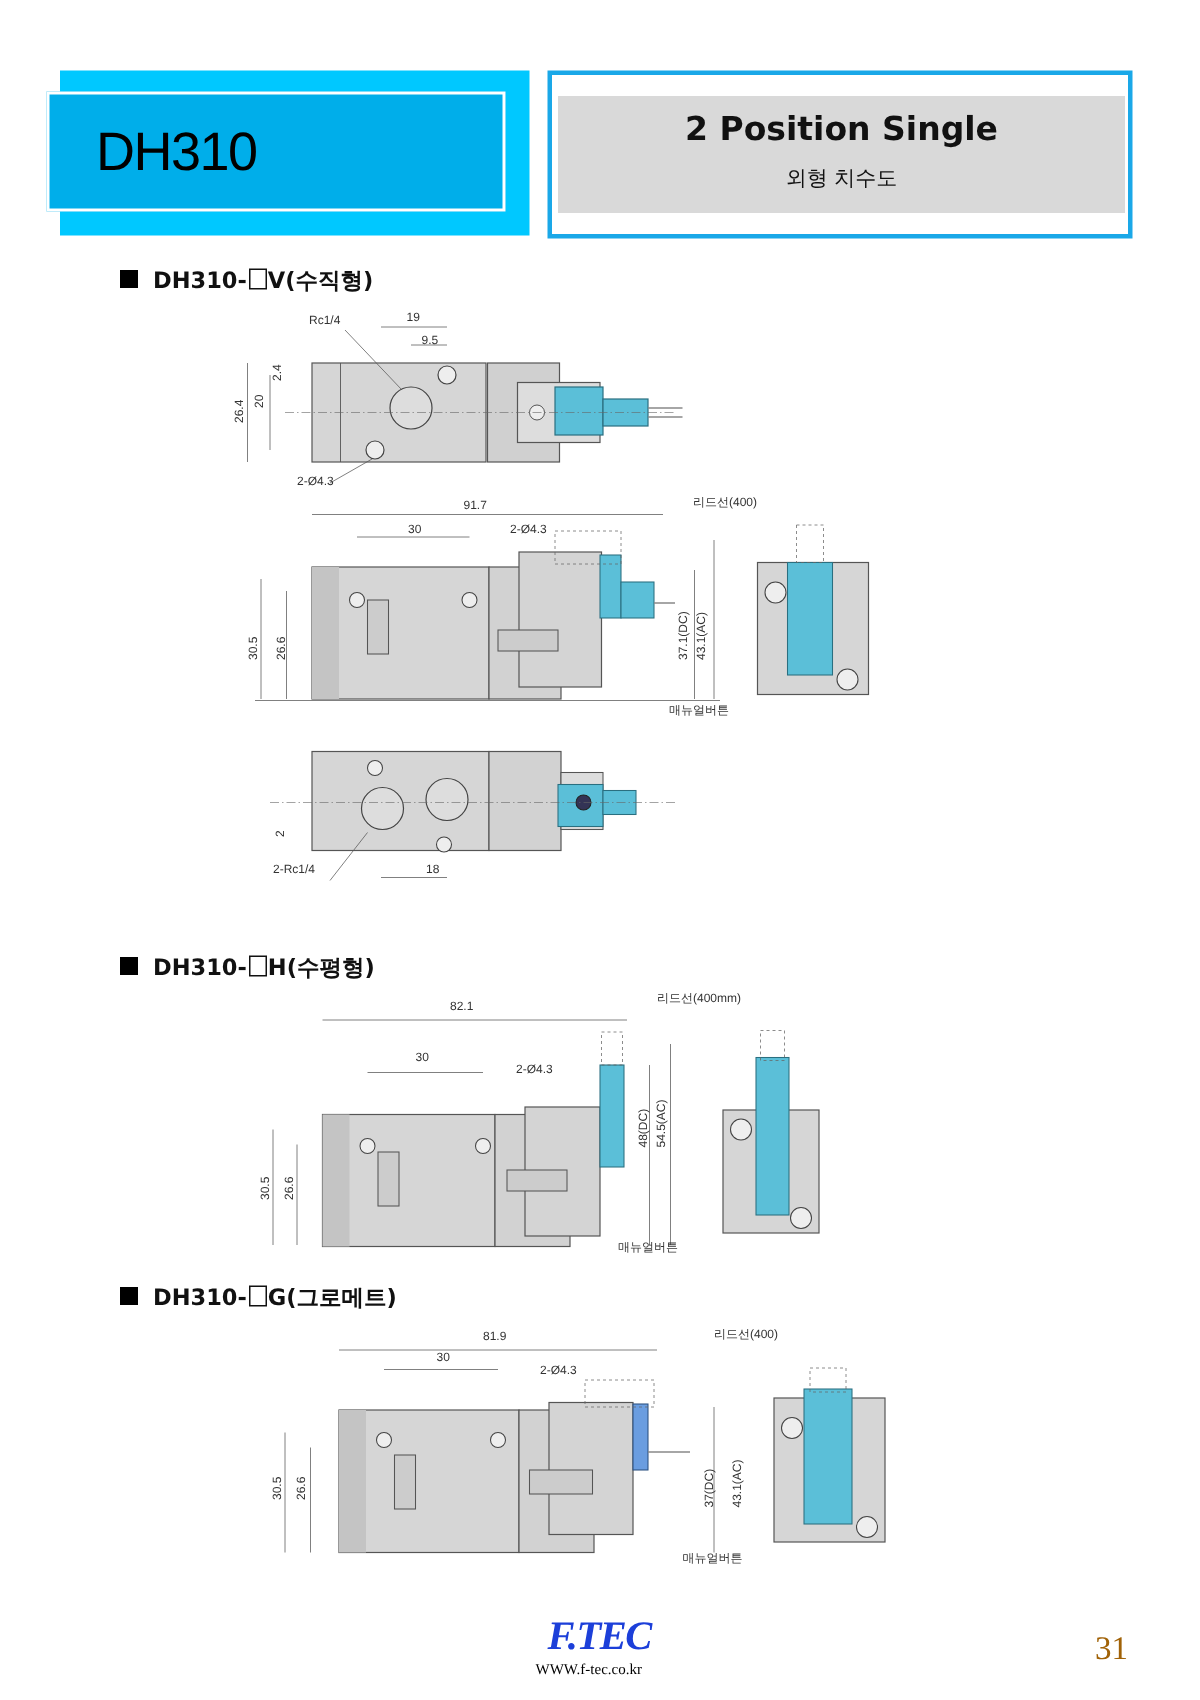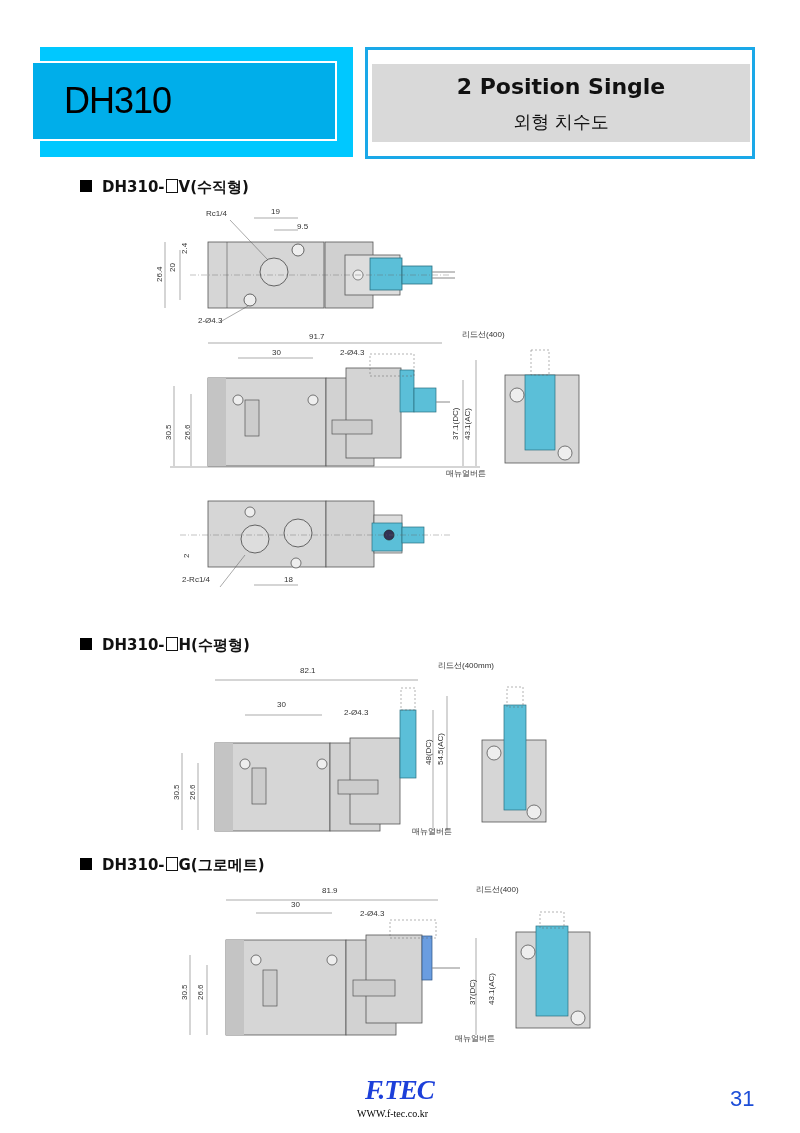--- a/index.html
+++ b/index.html
@@ -5,30 +5,30 @@
   html,body{margin:0;padding:0;background:#fff;}
   body{width:800px;height:1133px;position:relative;overflow:hidden;font-family:"DejaVu Sans",sans-serif;}
   .abs{position:absolute;}
   
   .model-back{left:40px;top:47px;width:313px;height:110px;background:#00c8ff;}
   .model-front{left:31px;top:61px;width:306px;height:80px;background:#00aeea;border:2px solid #fff;box-sizing:border-box;}
   .model-title{left:64px;top:80px;color:#000000;font-family:"Liberation Sans",sans-serif;font-size:36px;letter-spacing:-1px;}
   .title-box{left:365px;top:47px;width:390px;height:112px;border:3px solid #1aa8e8;box-sizing:border-box;background:#fff;}
   .title-band{left:372px;top:64px;width:378px;height:78px;background:#d9d9d9;}
   .title-l1{left:372px;top:74px;width:378px;text-align:center;font-size:22px;font-weight:bold;color:#111;}
-  .title-l2{left:372px;top:110px;width:378px;text-align:center;font-size:18px;color:#111;}
+  .title-l2{left:372px;top:110px;width:378px;text-align:center;font-size:14px;color:#111;}
   .sec{font-size:15px;font-weight:bold;color:#111;}
   .sec .sq{display:inline-block;width:12px;height:12px;background:#000;margin-right:10px;vertical-align:0px;}
   .sec .box{display:inline-block;width:10px;height:12px;border:1.5px solid #111;vertical-align:-1px;margin:0 1px;}
   .dim{font-family:"Liberation Sans",sans-serif;font-size:8px;color:#333;text-align:right;}
   .dimv{font-family:"Liberation Sans",sans-serif;font-size:8px;color:#333;transform:rotate(-90deg);transform-origin:left top;white-space:nowrap;}
   svg{position:absolute;}
   .logo{left:365px;top:1075px;font-family:Liberation Serif, serif;font-style:italic;font-weight:bold;font-size:27px;color:#1c3fd9;letter-spacing:-1px;}
   .url{left:357px;top:1108px;font-family:"Liberation Serif",serif;font-weight:normal;font-size:10px;color:#000;}
-  .pageno{left:730px;top:1086px;font-family:Liberation Sans, sans-serif;font-size:22px;color:#1d4ed8;}
+  .pageno{left:730px;top:1086px;font-family:Liberation Serif, serif;font-size:22px;color:#a16207;}
 </style>
 </head>
 <body>
 
 <div class="abs model-back"></div>
 <div class="abs model-front"></div>
 <div class="abs model-title">DH310</div>
 <div class="abs title-box"></div>
 <div class="abs title-band"></div>
 <div class="abs title-l1">2 Position Single</div>
@@ -54,21 +54,21 @@
   <line x1="40" y1="75" x2="300" y2="75" stroke="#666" stroke-width="0.4" stroke-dasharray="6 2 1 2"></line>
   <line x1="15" y1="42" x2="15" y2="108" stroke="#555" stroke-width="0.5"></line>
   <line x1="30" y1="50" x2="30" y2="100" stroke="#555" stroke-width="0.5"></line>
   <line x1="104" y1="18" x2="148" y2="18" stroke="#555" stroke-width="0.5"></line>
   <line x1="124" y1="30" x2="148" y2="30" stroke="#555" stroke-width="0.5"></line>
   <line x1="80" y1="20" x2="118" y2="60" stroke="#555" stroke-width="0.5"></line>
   <line x1="70" y1="122" x2="98" y2="106" stroke="#555" stroke-width="0.5"></line>
 </svg>
 <div class="abs dim" style="left:206px;top:209px">Rc1/4</div>
 <div class="abs dim" style="left:271px;top:207px">19</div>
-<div class="abs dim" style="left:297px;top:222px">9.5</div>
+<div class="abs dim" style="left:281px;top:222px">9.5</div>
 <div class="abs dimv" style="left:155px;top:282px">26.4</div>
 <div class="abs dimv" style="left:168px;top:272px">20</div>
 <div class="abs dimv" style="left:180px;top:254px">2.4</div>
 <div class="abs dim" style="left:198px;top:316px">2-Ø4.3</div>
 
 <svg style="left:160px;top:330px" width="360" height="150" viewBox="0 0 360 150">
   <rect x="48" y="48" width="118" height="88" fill="#d6d6d6" stroke="#555" stroke-width="0.8"></rect>
   <rect x="48" y="48" width="18" height="88" fill="#c4c4c4" stroke="none"></rect>
   <rect x="166" y="48" width="48" height="88" fill="#d2d2d2" stroke="#555" stroke-width="0.8"></rect>
   <rect x="186" y="38" width="55" height="90" fill="#d4d4d4" stroke="#555" stroke-width="0.8"></rect>

